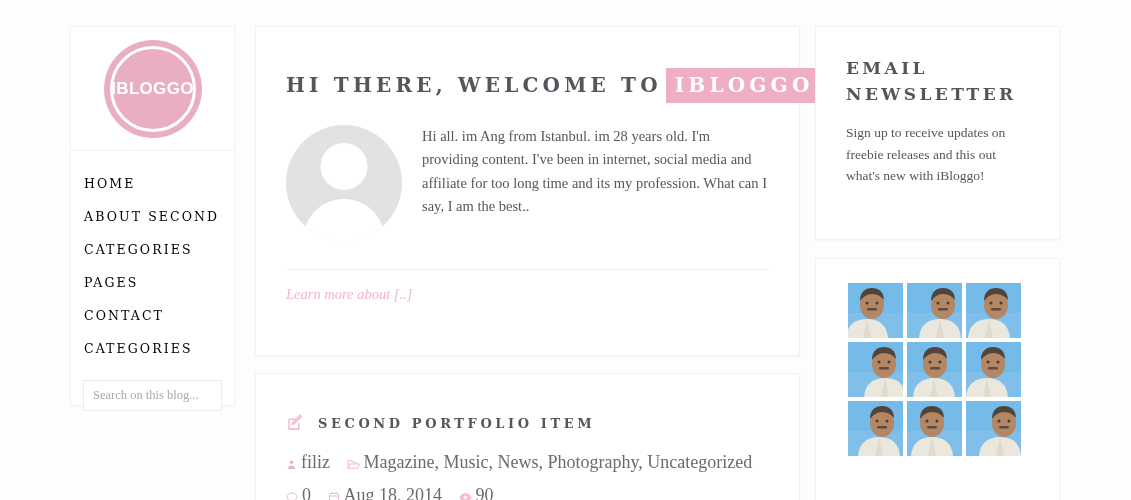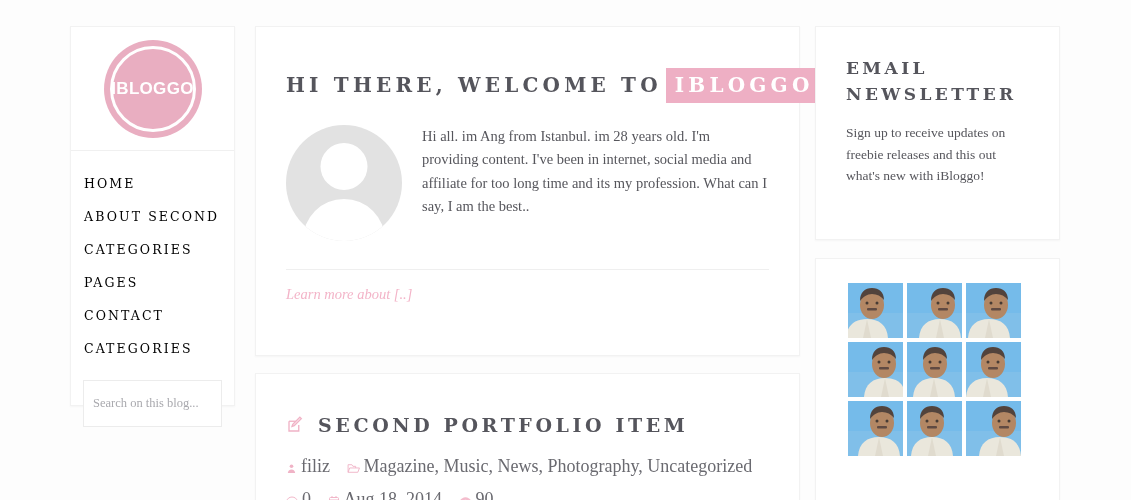--- a/index.html
+++ b/index.html
@@ -53,21 +53,21 @@
     color: #000000;
     font-family: "DejaVu Serif", "Liberation Serif", serif;
     font-size: 12.5px;
     letter-spacing: 2.1px;
     text-decoration: none;
     white-space: nowrap;
   }
   .search-wrap { padding: 9px 12px 14px 12px; }
   .search-input {
     width: 100%;
-    padding: 15px 9px;
+    padding: 7px 9px;
     border: 1px solid #ececec;
     background: #fff;
     font-family: "Liberation Serif", serif;
     font-size: 12.5px;
     color: #9a9a9f;
     outline: none;
   }
   .search-input::placeholder { color: #a9a9ae; }
 
   
@@ -126,21 +126,21 @@
     font-style: italic;
     font-size: 14.5px;
     text-decoration: none;
   }
 
   #post-panel { left: 255px; top: 373px; width: 545px; height: 160px; }
   .post-title {
     display: flex; align-items: center;
     margin: 40px 0 0 30px;
     font-family: "DejaVu Serif", "Liberation Serif", serif;
-    font-size: 19px;
+    font-size: 13px;
     letter-spacing: 3.6px;
     color: #55555c;
     white-space: nowrap;
   }
   .post-title .edit-icon { margin-right: 14px; display: flex; }
   .post-meta {
     margin: 15px 30px 0 30px;
     font-size: 18px;
     line-height: 1.72;
     color: #6a6a70;

